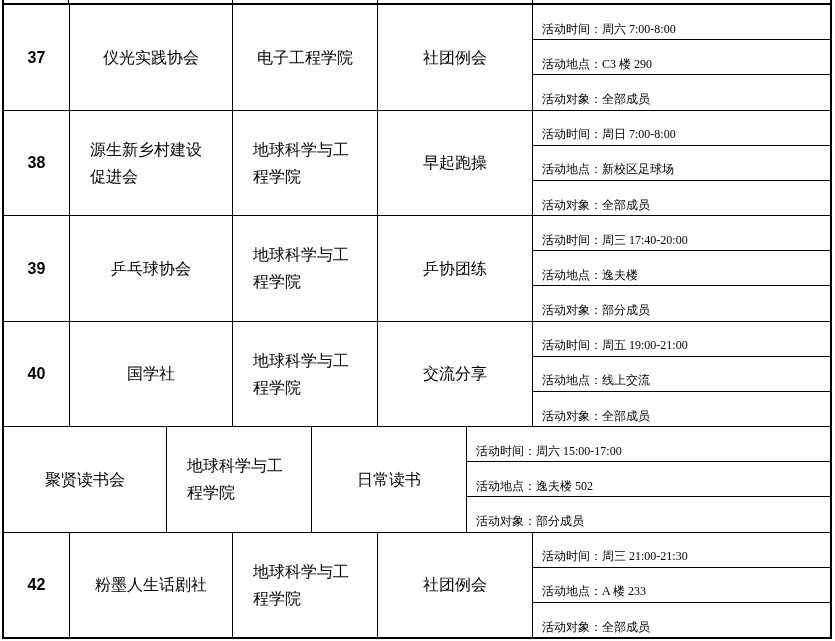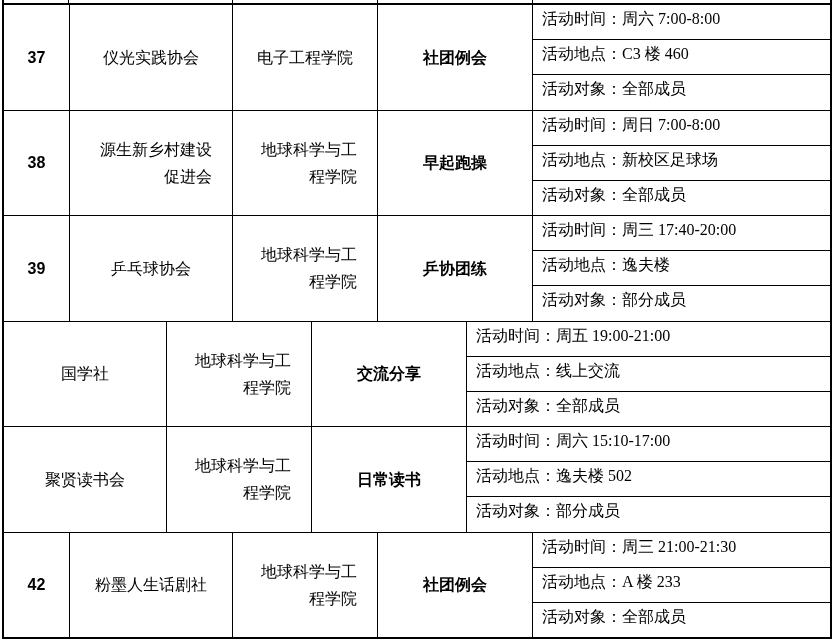--- a/index.html
+++ b/index.html
@@ -30,48 +30,48 @@
     border-bottom: 1px solid #000;
     min-height: 0;
   }
   .row:last-child { border-bottom: none; }
   .cell {
     box-sizing: border-box;
     border-right: 1px solid #000;
     display: flex;
     align-items: center;
     justify-content: center;
-    text-align: right;
+    text-align: left;
     font-size: 16px;
     line-height: 1.7;
   }
   .c-no {
     width: 66px;
     font-family: "Liberation Sans", sans-serif;
     font-weight: bold;
     font-size: 16px;
   }
   .c-club { width: 163px; padding: 12px 20px; }
   .c-college { width: 145px; padding: 0 20px; }
-  .c-type { width: 155px; font-weight: bold; }
+  .c-type { width: 155px; }
   .c-details {
     flex: 1;
     border-right: none;
     flex-direction: column;
     align-items: stretch;
     padding: 0;
     text-align: left;
   }
   .sub {
     flex: 1;
     display: flex;
-    align-items: flex-start;
+    align-items: flex-end;
     border-bottom: 1px solid #000;
     padding-left: 9px;
-    font-size: 16px;
+    font-size: 12px;
     min-height: 0;
   }
   .sub:last-child { border-bottom: none; }
   
   .stub {
     position: absolute;
     top: 0;
     height: 3px;
     width: 1px;
     background: #000;
@@ -102,21 +102,21 @@
       <div class="cell c-club">仪光实践协会</div>
       <div class="cell c-college">电子工程学院</div>
       <div class="cell c-type">社团例会</div>
       <div class="cell c-details">
         <div class="sub">
             <span>活动时间：</span>
             <span>周六 7:00-8:00</span>
           </div>
         <div class="sub">
             <span>活动地点：</span>
-            <span>C3 楼 460</span>
+            <span>C3 楼 290</span>
           </div>
         <div class="sub">
             <span>活动对象：</span>
             <span>全部成员</span>
           </div>
       </div>
     </div>
 
     <div class="row">
       <div class="cell c-no">38</div>
@@ -154,20 +154,21 @@
             <span>逸夫楼</span>
           </div>
         <div class="sub">
             <span>活动对象：</span>
             <span>部分成员</span>
           </div>
       </div>
     </div>
 
     <div class="row">
+      <div class="cell c-no">40</div>
       <div class="cell c-club">国学社</div>
       <div class="cell c-college">地球科学与工程学院</div>
       <div class="cell c-type">交流分享</div>
       <div class="cell c-details">
         <div class="sub">
             <span>活动时间：</span>
             <span>周五 19:00-21:00</span>
           </div>
         <div class="sub">
             <span>活动地点：</span>
@@ -180,21 +181,21 @@
       </div>
     </div>
 
     <div class="row">
       <div class="cell c-club">聚贤读书会</div>
       <div class="cell c-college">地球科学与工程学院</div>
       <div class="cell c-type">日常读书</div>
       <div class="cell c-details">
         <div class="sub">
             <span>活动时间：</span>
-            <span>周六 15:10-17:00</span>
+            <span>周六 15:00-17:00</span>
           </div>
         <div class="sub">
             <span>活动地点：</span>
             <span>逸夫楼 502</span>
           </div>
         <div class="sub">
             <span>活动对象：</span>
             <span>部分成员</span>
           </div>
       </div>

